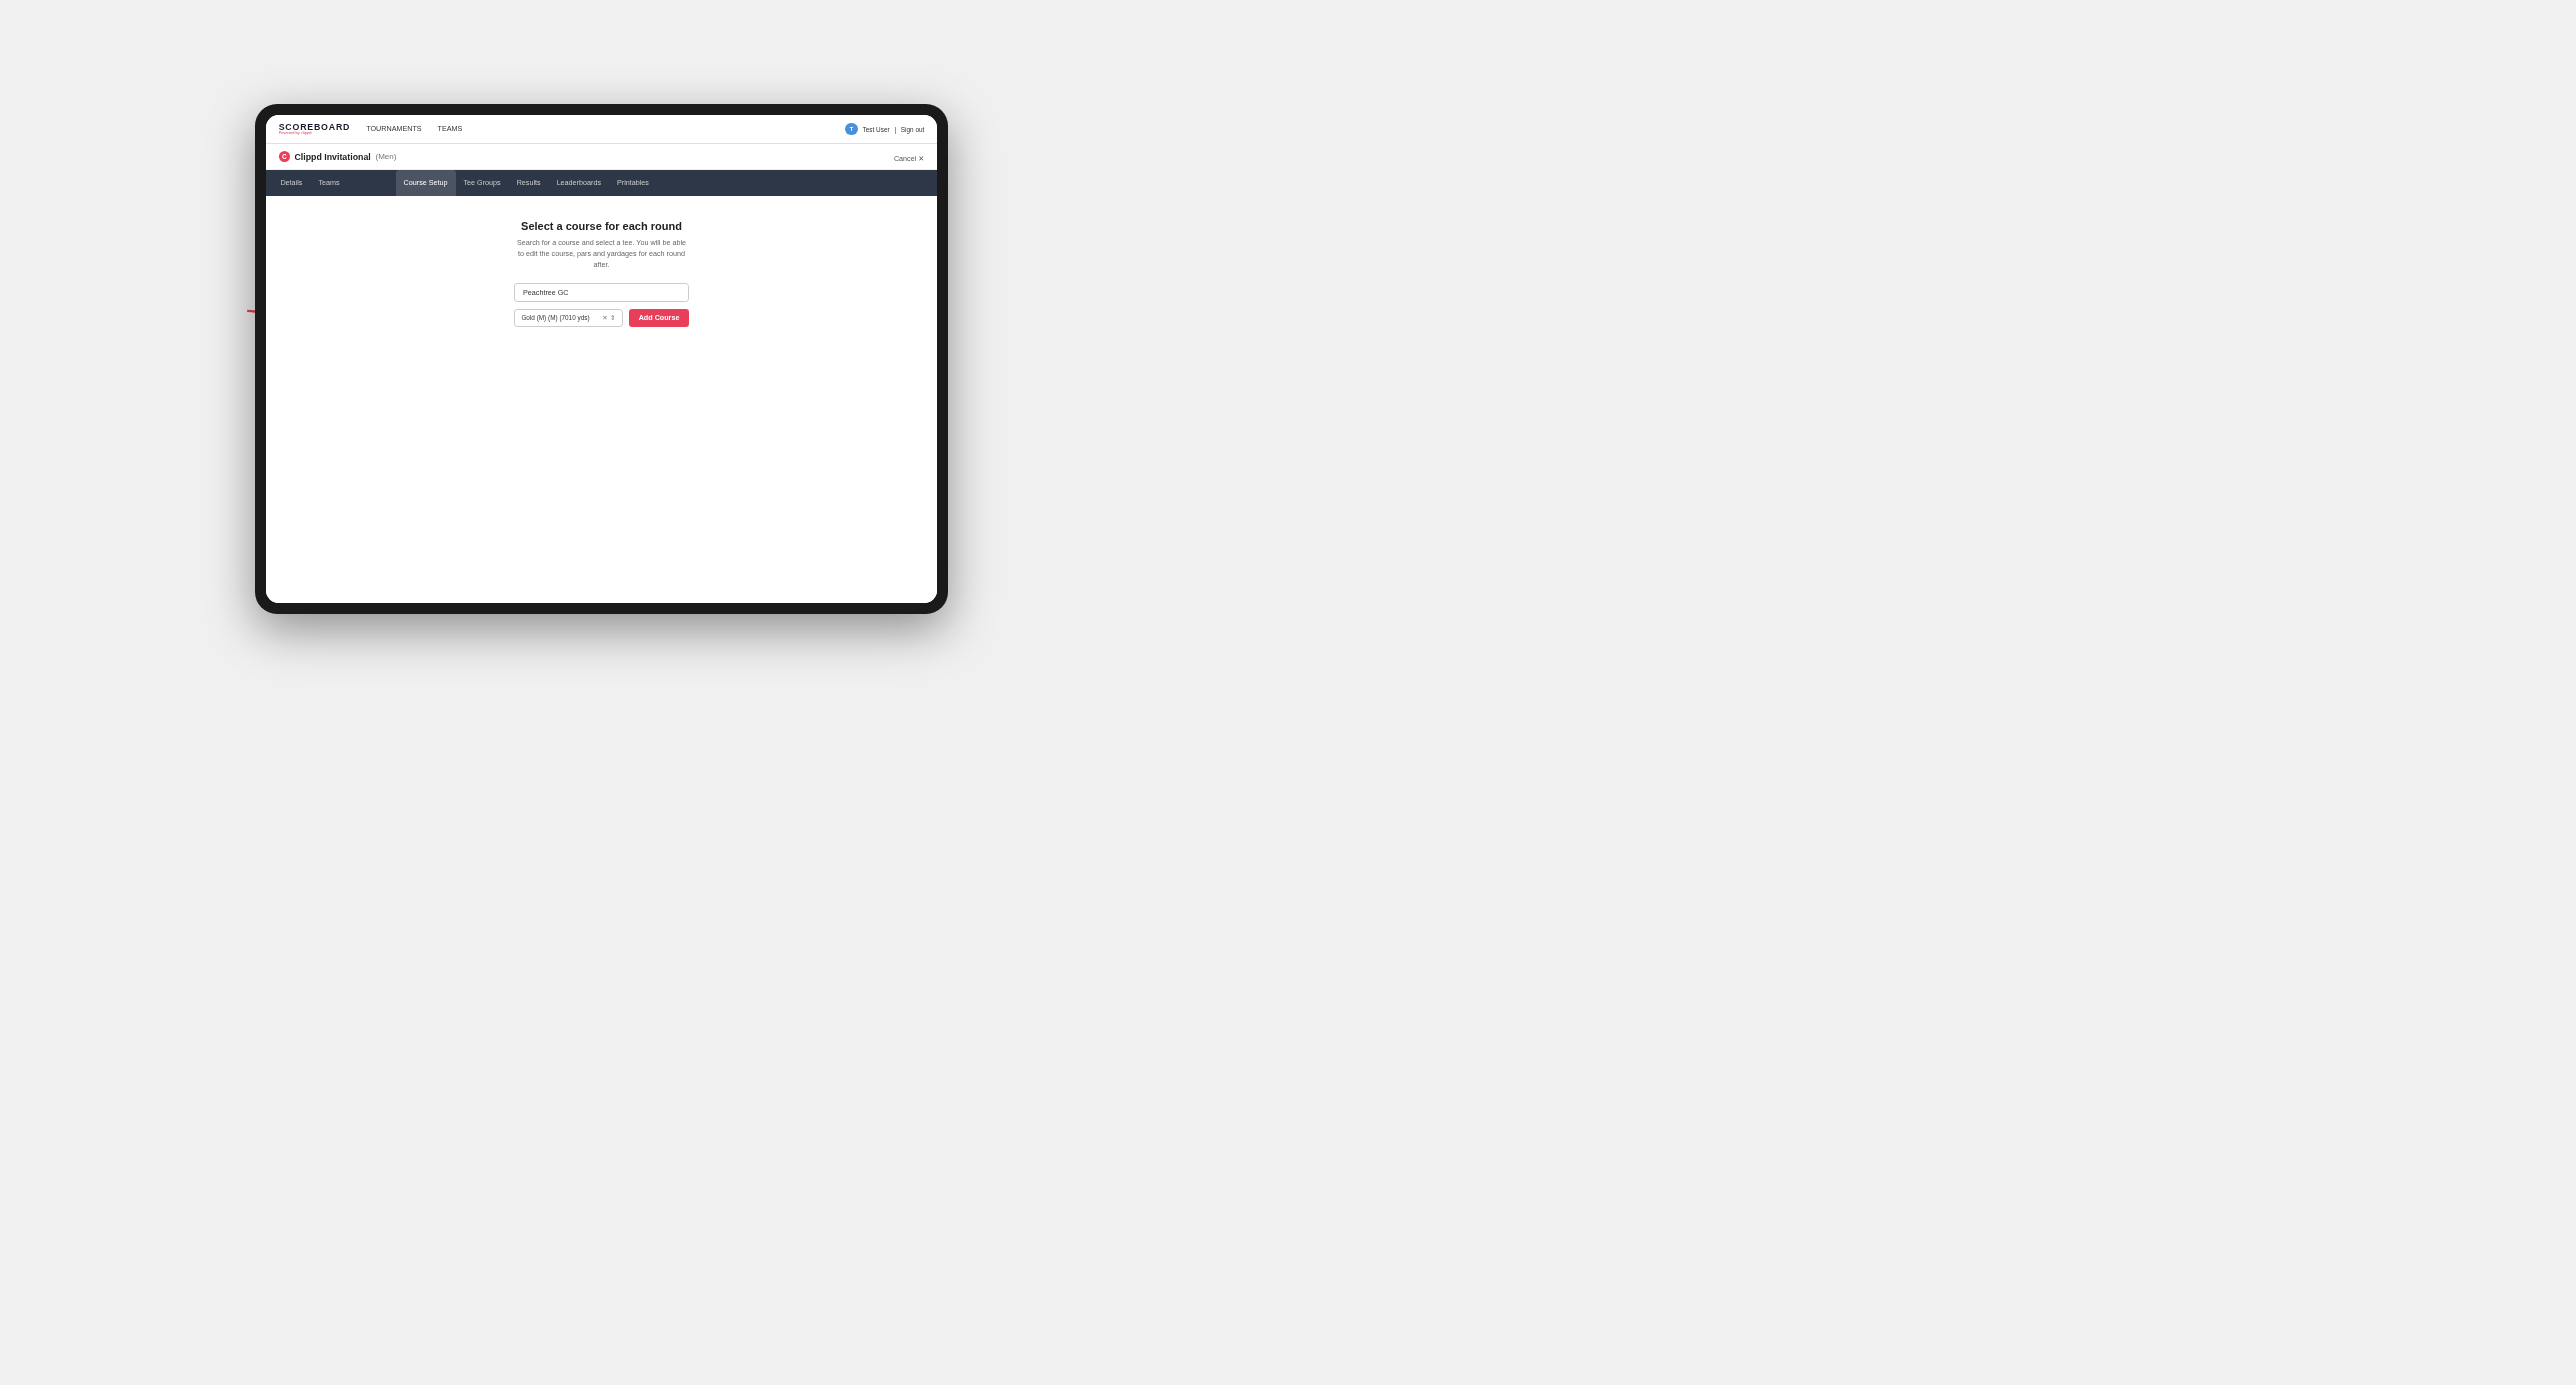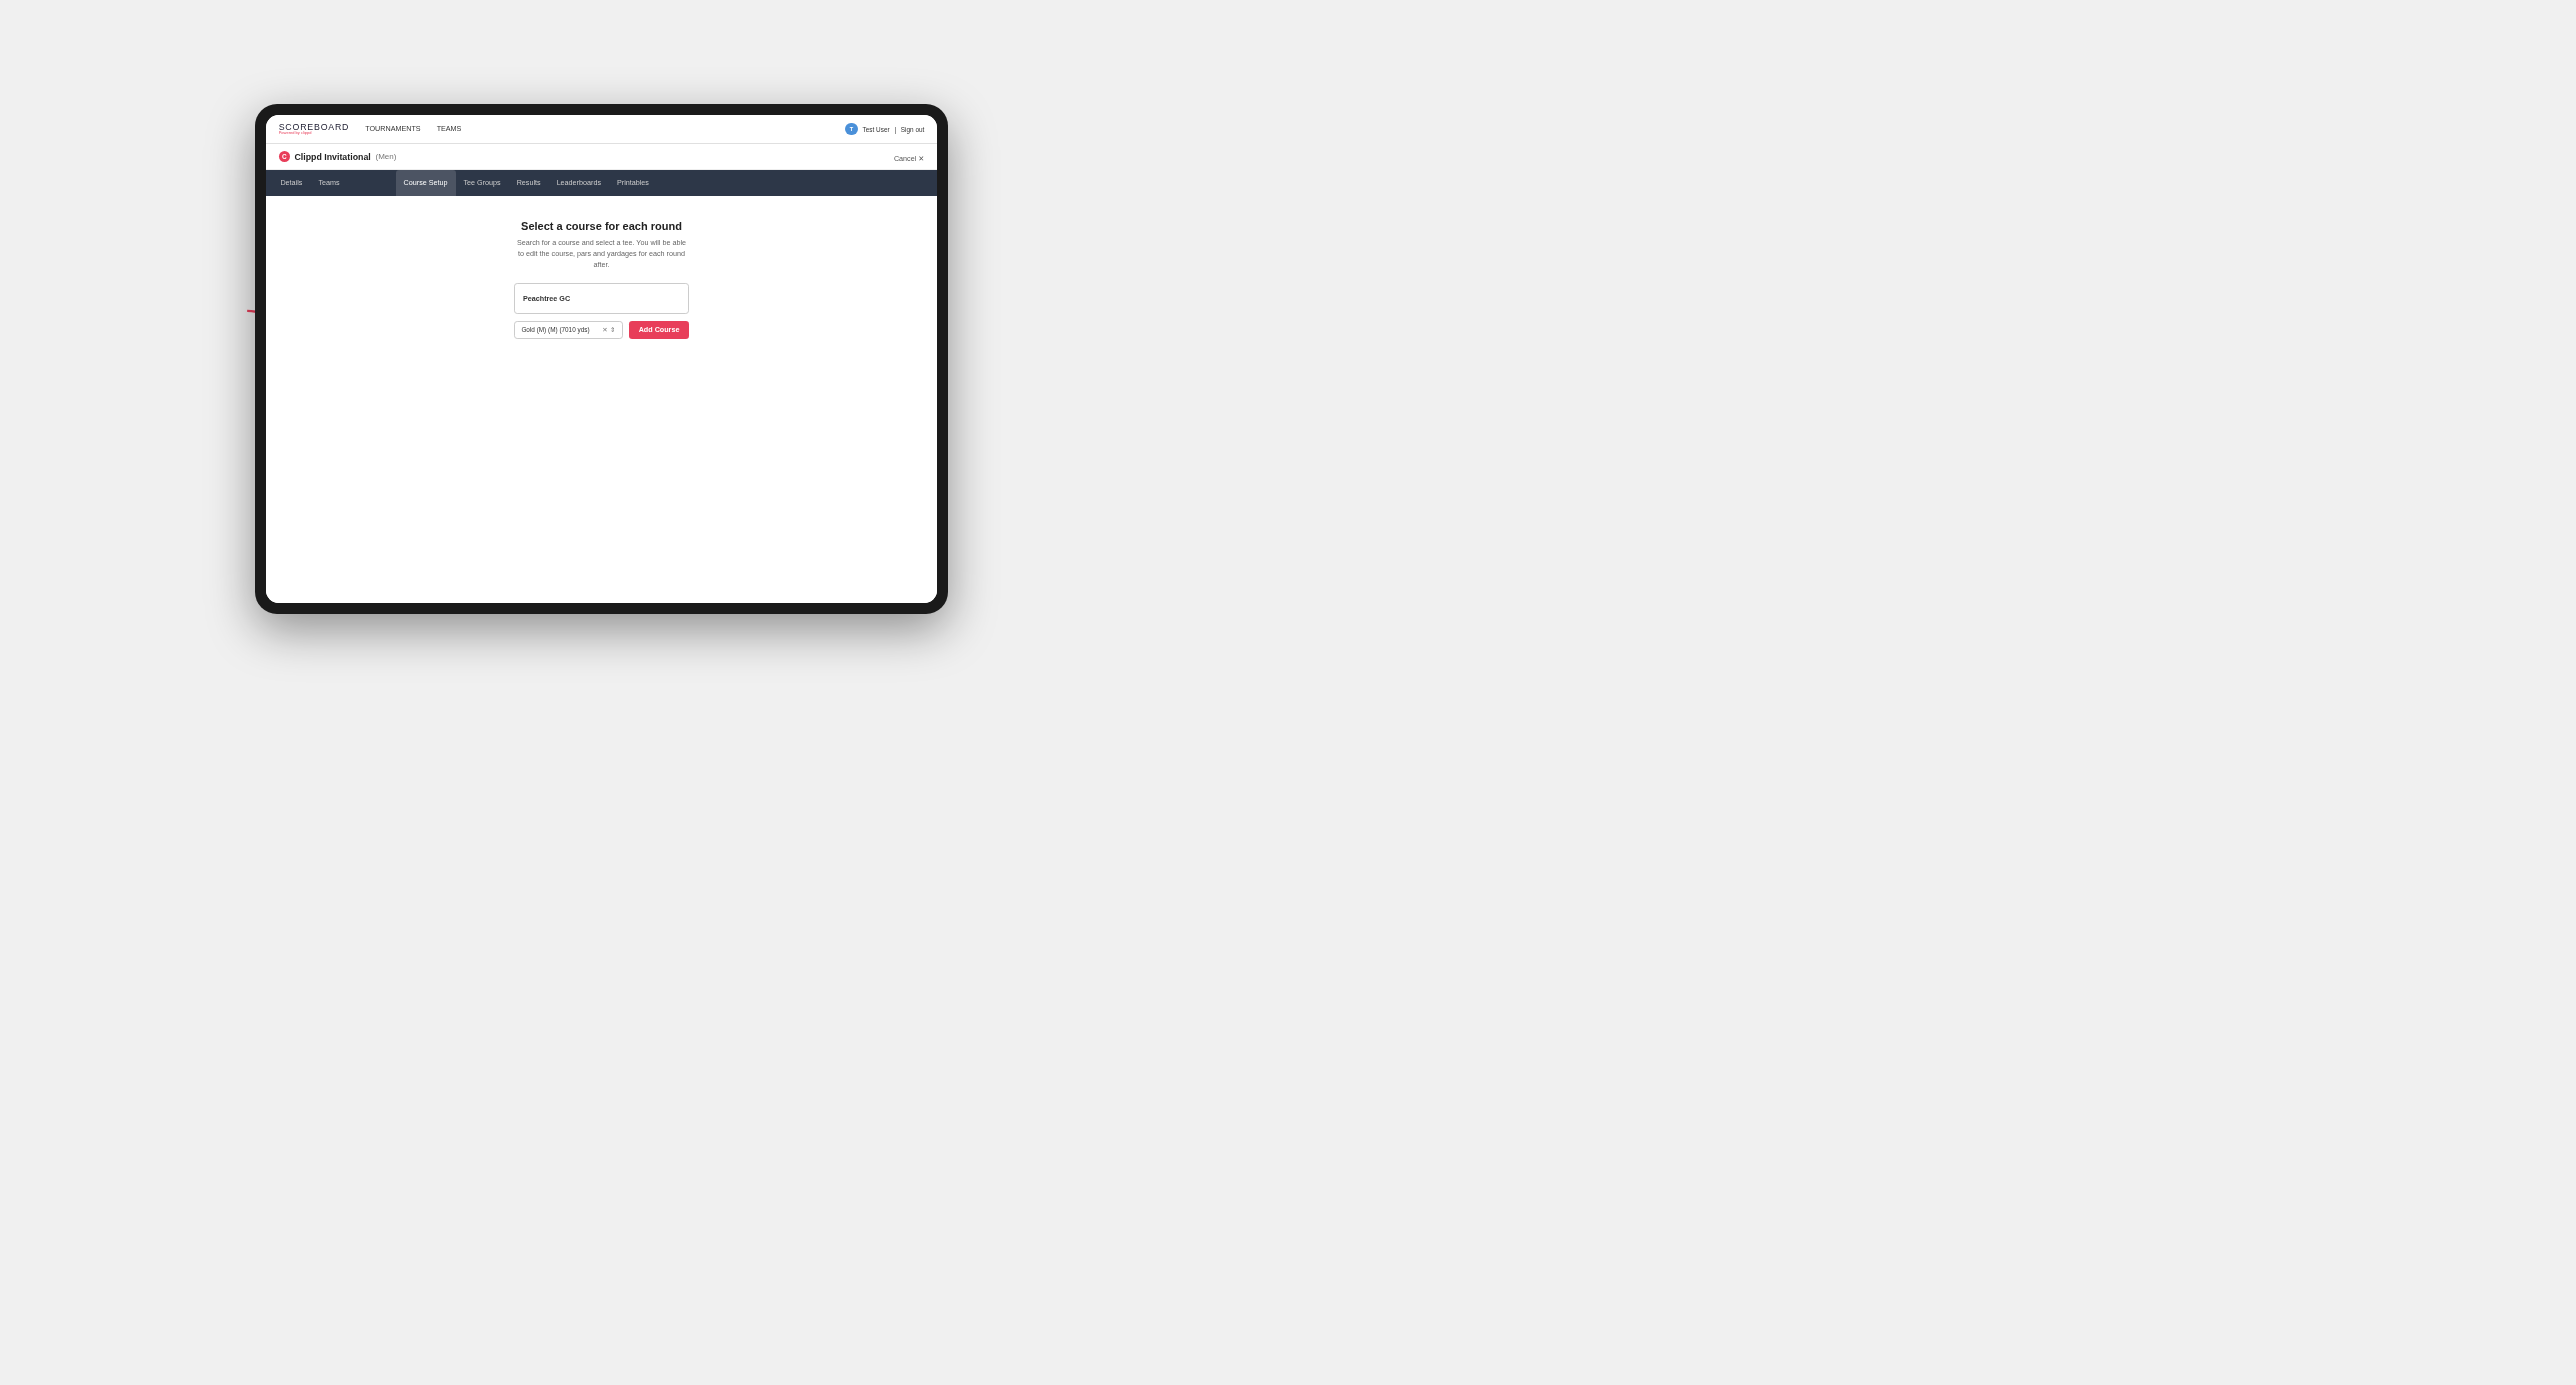--- a/index.html
+++ b/index.html
@@ -72,21 +72,21 @@
       display: flex;
       align-items: center;
       gap: 16px;
     }
     .logo-area {
       display: flex;
       flex-direction: column;
     }
     .logo-text {
       font-size: 8.8px;
-      font-weight: 400;
+      font-weight: 700;
       color: #1a1a2e;
       letter-spacing: 0.8px;
       line-height: 1;
     }
     .logo-sub {
       font-size: 4px;
       color: #e83e5a;
       line-height: 1;
     }
     .nav-link {
@@ -213,28 +213,27 @@
     .section-desc {
       font-size: 7.2px;
       color: #666;
       text-align: center;
       line-height: 1.5;
       margin-bottom: 12.7px;
       max-width: 175px;
     }
     .course-search-input {
       width: 175px;
-      padding: 10px 8px;
+      padding: 4px 8px;
       border: 0.8px solid #ccc;
       border-radius: 3.2px;
       font-size: 7.2px;
       color: #333;
       margin-bottom: 6.4px;
       outline: none;
-      font-weight: bold;
     }
     .tee-select-row {
       display: flex;
       align-items: center;
       gap: 6.4px;
       width: 175px;
     }
     .tee-select-wrapper {
       flex: 1;
       position: relative;

